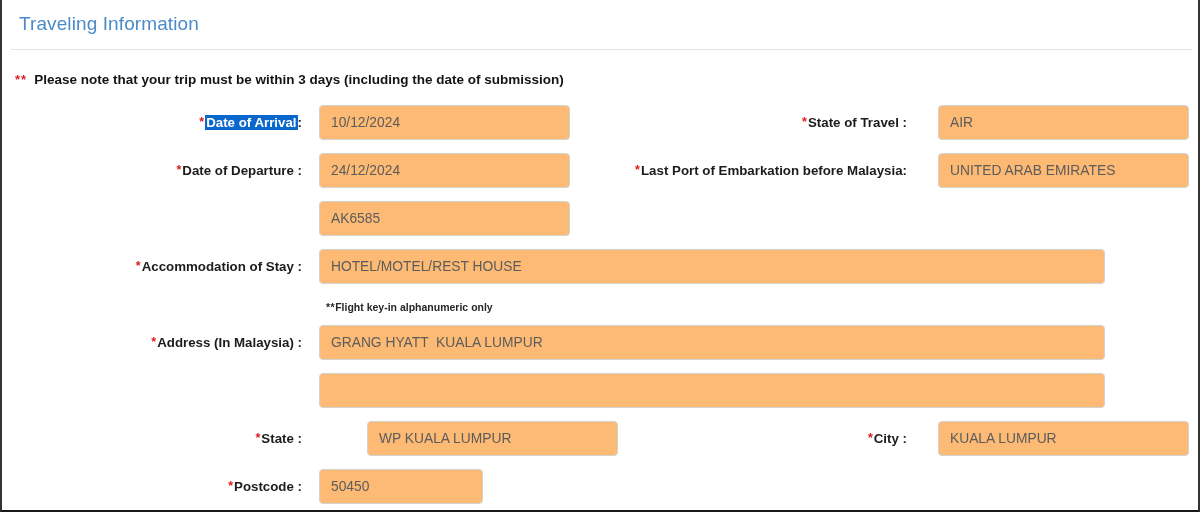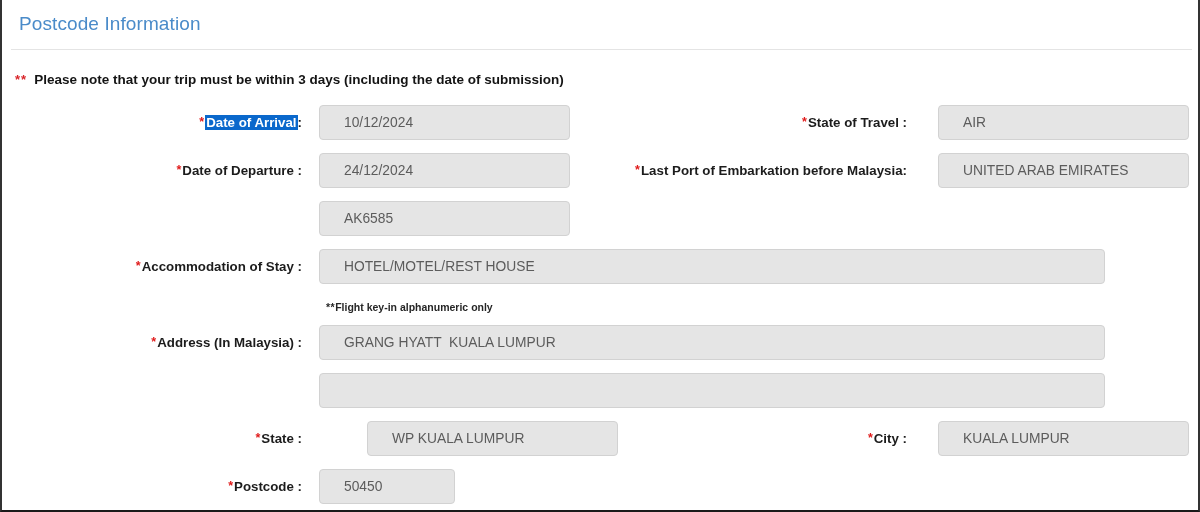--- a/index.html
+++ b/index.html
@@ -80,27 +80,27 @@
   .sel {
     background: #0a68cc;
     color: #ffffff;
     padding: 0 1px;
   }
 
   .fld {
     position: absolute;
     box-sizing: border-box;
     height: 35px;
-    background: #e5e5e5;
+    background: #fdba74;
     border: 1px solid #d2d2d2;
     border-radius: 4px;
     font-family: "Liberation Sans", sans-serif;
     font-size: 13.8px;
     color: #5c5c5c;
-    padding: 0 0 0 24px;
+    padding: 0 0 0 11px;
     line-height: 33px;
     outline: none;
     white-space: pre;
     overflow: hidden;
     text-overflow: clip;
   }          
   .hint {
     position: absolute;
     left: 324px;
     top: 301px;
@@ -109,21 +109,21 @@
     color: #262626;
     white-space: nowrap;
   }
   .hint .ast2 { letter-spacing: 0.5px; }
 </style>
 </head>
 <body>
 
 <div id="page">
 
-  <div class="section-title">Postcode Information</div>
+  <div class="section-title">Traveling Information</div>
   <div class="title-rule"></div>
 
   <div class="note-row">
     <span class="ast">**</span><span>Please note that your trip must be within 3 days (including the date of submission)</span>
   </div>
 
   <div class="lbl" style="left:10px; top:112px; width:290px;">
     <span class="req">*</span><span class="sel">Date of Arrival</span><span>:</span>
   </div>
   <input class="fld" style="left: 317px; top: 105px; width: 251px;" readonly="" value="10/12/2024">
@@ -167,15 +167,15 @@
   <input class="fld" style="left: 317px; top: 421px; width: 251px; margin-left: 48px;" readonly="" value="WP KUALA LUMPUR">
 
   <div class="lbl" style="left:620px; top:428px; width:285px;">
     <span class="req">*</span><span>City :</span>
   </div>
   <input class="fld" style="left: 936px; top: 421px; width: 251px;" readonly="" value="KUALA LUMPUR">
 
   <div class="lbl" style="left:10px; top:476px; width:290px;">
     <span class="req">*</span><span>Postcode :</span>
   </div>
-  <input class="fld" style="left: 317px; top: 469px; width: 136px;" readonly="" value="50450">
+  <input class="fld" style="left: 317px; top: 469px; width: 164px;" readonly="" value="50450">
 
 </div>
 
 </body></html>

